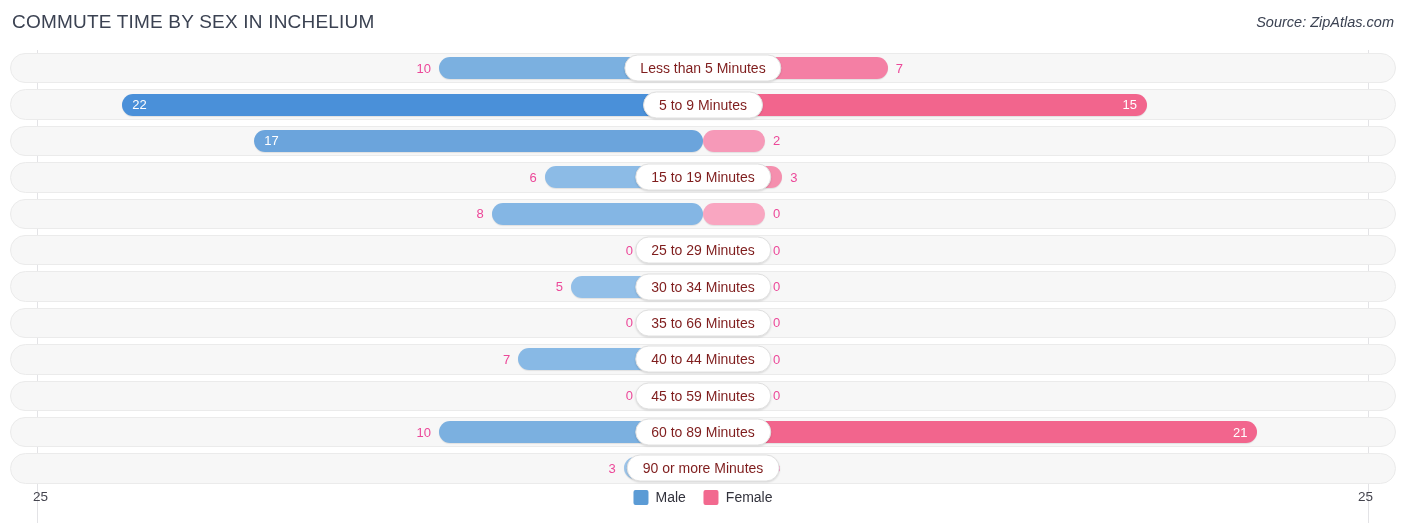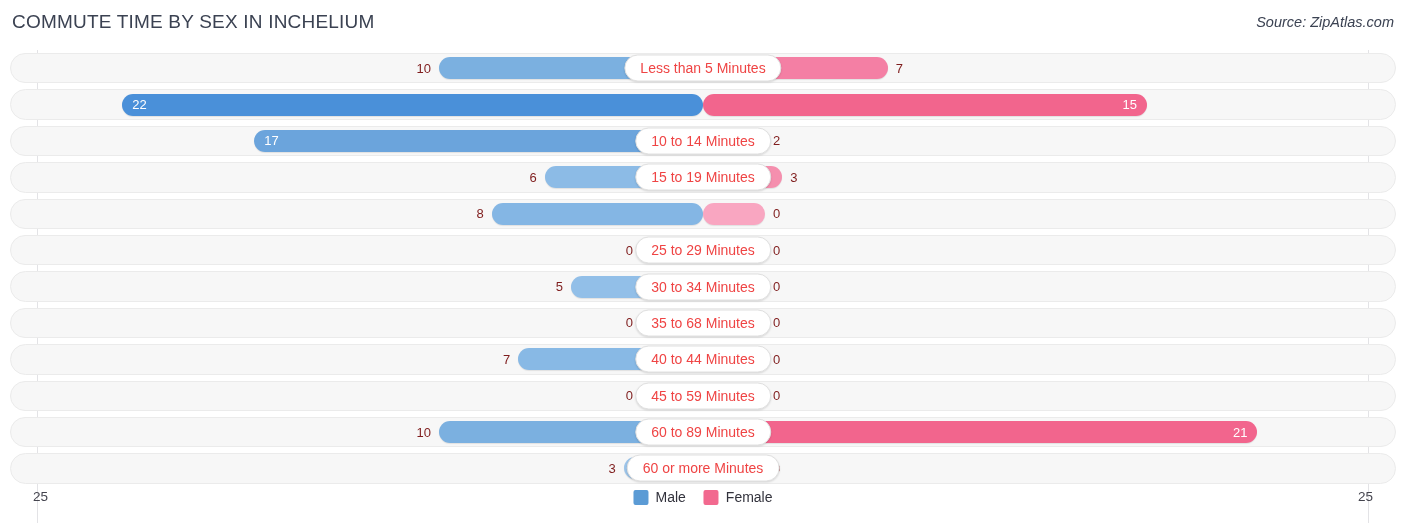--- a/index.html
+++ b/index.html
@@ -97,39 +97,39 @@
   .half.left  .bar { justify-content: flex-start; padding-left: 10px; }
   .half.right .bar { justify-content: flex-end;  padding-right: 10px; }
 
   .val-in {
     font-size: 13px;
     color: #ffffff;
     white-space: nowrap;
   }
   .val-out {
     font-size: 13px;
-    color: #7f1d1d;
+    color: #ec4899;
     white-space: nowrap;
     padding: 0 8px;
   }
 
   
   .center-label {
     position: absolute;
     left: 50%;
     top: 50%;
     transform: translate(-50%, -50%);
     background: #ffffff;
     border: 1px solid #e0e0e0;
     border-radius: 14px;
     height: 25px;
     line-height: 24px;
     padding: 0 15px;
     font-size: 14px;
-    color: #ef4444;
+    color: #7f1d1d;
     white-space: nowrap;
     box-shadow: 0 1px 2px rgba(0,0,0,.12);
     z-index: 5;
   }
 
   
   #footer {
     position: absolute;
     left: 0;
     right: 0;
@@ -198,33 +198,33 @@
         <div class="half left" style="left: 26px;">
           <div class="bar" style="background: rgb(74, 144, 217); width: 580.8px;">
             <span class="val-in">22</span>
           </div>
         </div>
         <div class="half right" style="right: 26px;">
           <div class="bar" style="background: rgb(242, 101, 141); width: 444px;">
             <span class="val-in">15</span>
           </div>
         </div>
+        <div class="center-label">5 to 9 Minutes</div>
       </div>
       <div class="row">
         <div class="track"></div>
         <div class="half left" style="left: 26px;">
           <div class="bar" style="background: rgb(107, 164, 220); width: 448.8px;">
             <span class="val-in">17</span>
           </div>
         </div>
         <div class="half right" style="right: 26px;">
           <div class="bar" style="background: rgb(246, 153, 184); width: 62px;"></div>
           <span class="val-out">2</span>
         </div>
-        <div class="center-label">10 to 14 Minutes</div>
       </div>
       <div class="row">
         <div class="track"></div>
         <div class="half left" style="left: 26px;">
           <span class="val-out">6</span>
           <div class="bar" style="background: rgb(140, 187, 230); width: 158.4px;"></div>
         </div>
         <div class="half right" style="right: 26px;">
           <div class="bar" style="background: rgb(245, 143, 174); width: 79.2px;"></div>
           <span class="val-out">3</span>
@@ -269,21 +269,21 @@
       <div class="row">
         <div class="track"></div>
         <div class="half left" style="left: 26px;">
           <span class="val-out">0</span>
           <div class="bar" style="background: rgb(168, 203, 234); width: 62px;"></div>
         </div>
         <div class="half right" style="right: 26px;">
           <div class="bar" style="background: rgb(249, 166, 193); width: 62px;"></div>
           <span class="val-out">0</span>
         </div>
-        <div class="center-label">35 to 68 Minutes</div>
+        <div class="center-label">35 to 66 Minutes</div>
       </div>
       <div class="row">
         <div class="track"></div>
         <div class="half left" style="left: 26px;">
           <span class="val-out">7</span>
           <div class="bar" style="background: rgb(136, 185, 229); width: 184.8px;"></div>
         </div>
         <div class="half right" style="right: 26px;">
           <div class="bar" style="background: rgb(249, 166, 193); width: 62px;"></div>
           <span class="val-out">0</span>
@@ -318,21 +318,21 @@
       <div class="row">
         <div class="track"></div>
         <div class="half left" style="left: 26px;">
           <span class="val-out">3</span>
           <div class="bar" style="background: rgb(156, 196, 233); width: 79.2px;"></div>
         </div>
         <div class="half right" style="right: 26px;">
           <div class="bar" style="background: rgb(249, 166, 193); width: 62px;"></div>
           <span class="val-out">0</span>
         </div>
-        <div class="center-label">60 or more Minutes</div>
+        <div class="center-label">90 or more Minutes</div>
       </div>
     </div>
 </div>
 
 <div id="footer">
   <div class="axis-tick" id="axis-tick-left">25</div>
   <div class="axis-tick" id="axis-tick-right">25</div>
   <div id="legend">
       <div class="legend-item">
         <span class="legend-swatch" style="background: rgb(91, 155, 213);"></span>

